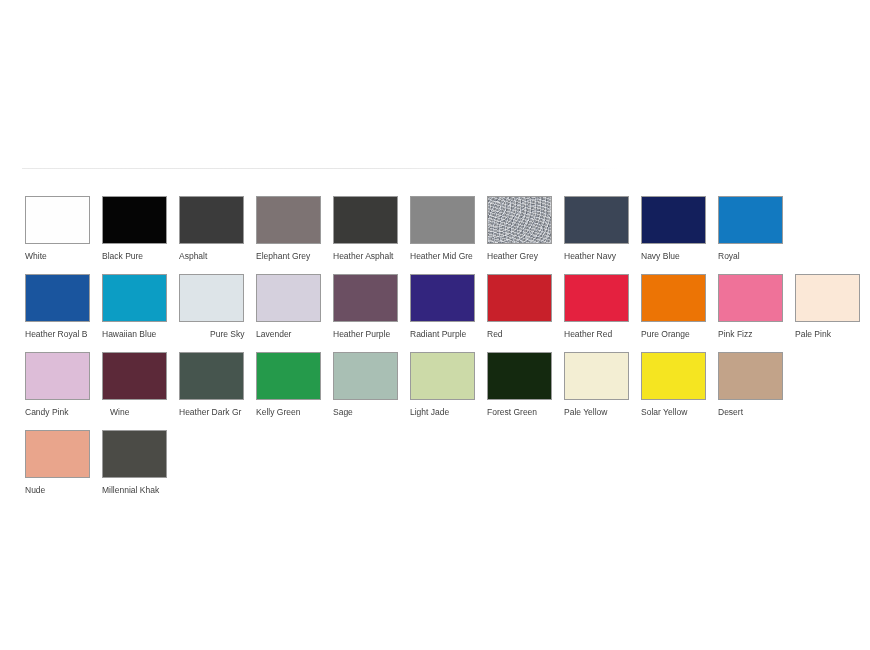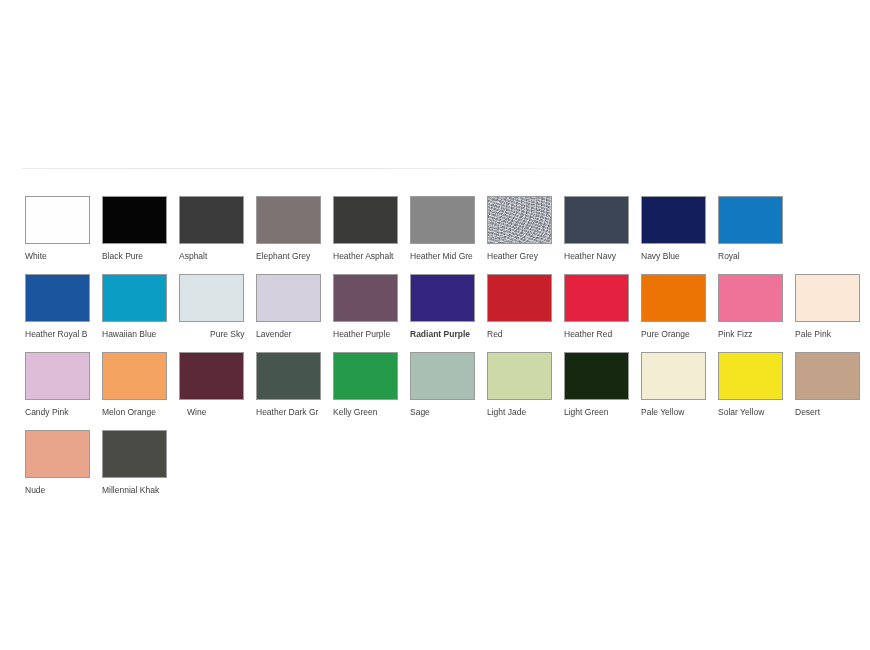--- a/index.html
+++ b/index.html
@@ -188,21 +188,21 @@
         <div class="swatch-cell">
           <div class="swatch-chip" style="background-color: rgb(213, 208, 221); border-color: rgb(155, 155, 155);"></div>
           <div class="swatch-label" style="color: rgb(63, 63, 63);">Lavender</div>
         </div>
         <div class="swatch-cell">
           <div class="swatch-chip" style="background-color: rgb(107, 79, 98); border-color: rgb(155, 155, 155);"></div>
           <div class="swatch-label" style="color: rgb(63, 63, 63);">Heather Purple</div>
         </div>
         <div class="swatch-cell">
           <div class="swatch-chip" style="background-color: rgb(51, 37, 126); border-color: rgb(155, 155, 155);"></div>
-          <div class="swatch-label" style="color: rgb(63, 63, 63); font-weight: bold;">Radiant Purple</div>
+          <div class="swatch-label" style="color: rgb(63, 63, 63);">Radiant Purple</div>
         </div>
         <div class="swatch-cell">
           <div class="swatch-chip" style="background-color: rgb(200, 32, 42); border-color: rgb(155, 155, 155);"></div>
           <div class="swatch-label" style="color: rgb(63, 63, 63);">Red</div>
         </div>
         <div class="swatch-cell">
           <div class="swatch-chip" style="background-color: rgb(228, 33, 63); border-color: rgb(155, 155, 155);"></div>
           <div class="swatch-label" style="color: rgb(63, 63, 63);">Heather Red</div>
         </div>
         <div class="swatch-cell">
@@ -217,24 +217,20 @@
           <div class="swatch-chip" style="background-color: rgb(251, 232, 215); border-color: rgb(155, 155, 155);"></div>
           <div class="swatch-label" style="color: rgb(63, 63, 63);">Pale Pink</div>
         </div>
       </div>
       <div class="swatch-row">
         <div class="swatch-cell">
           <div class="swatch-chip" style="background-color: rgb(221, 189, 216); border-color: rgb(155, 155, 155);"></div>
           <div class="swatch-label" style="color: rgb(63, 63, 63);">Candy Pink</div>
         </div>
         <div class="swatch-cell">
-          <div class="swatch-chip" style="background-color: rgb(244, 164, 96); border-color: rgb(155, 155, 155);"></div>
-          <div class="swatch-label" style="color: rgb(63, 63, 63);">Melon Orange</div>
-        </div>
-        <div class="swatch-cell">
           <div class="swatch-chip" style="background-color: rgb(92, 41, 57); border-color: rgb(155, 155, 155);"></div>
           <div class="swatch-label" style="color: rgb(63, 63, 63); margin-left: 8px;">Wine</div>
         </div>
         <div class="swatch-cell">
           <div class="swatch-chip" style="background-color: rgb(70, 85, 78); border-color: rgb(155, 155, 155);"></div>
           <div class="swatch-label" style="color: rgb(63, 63, 63);">Heather Dark Gr</div>
         </div>
         <div class="swatch-cell">
           <div class="swatch-chip" style="background-color: rgb(37, 154, 75); border-color: rgb(155, 155, 155);"></div>
           <div class="swatch-label" style="color: rgb(63, 63, 63);">Kelly Green</div>
@@ -242,21 +238,21 @@
         <div class="swatch-cell">
           <div class="swatch-chip" style="background-color: rgb(169, 191, 180); border-color: rgb(155, 155, 155);"></div>
           <div class="swatch-label" style="color: rgb(63, 63, 63);">Sage</div>
         </div>
         <div class="swatch-cell">
           <div class="swatch-chip" style="background-color: rgb(204, 218, 168); border-color: rgb(155, 155, 155);"></div>
           <div class="swatch-label" style="color: rgb(63, 63, 63);">Light Jade</div>
         </div>
         <div class="swatch-cell">
           <div class="swatch-chip" style="background-color: rgb(20, 41, 15); border-color: rgb(155, 155, 155);"></div>
-          <div class="swatch-label" style="color: rgb(63, 63, 63);">Light Green</div>
+          <div class="swatch-label" style="color: rgb(63, 63, 63);">Forest Green</div>
         </div>
         <div class="swatch-cell">
           <div class="swatch-chip" style="background-color: rgb(243, 238, 211); border-color: rgb(155, 155, 155);"></div>
           <div class="swatch-label" style="color: rgb(63, 63, 63);">Pale Yellow</div>
         </div>
         <div class="swatch-cell">
           <div class="swatch-chip" style="background-color: rgb(245, 229, 33); border-color: rgb(155, 155, 155);"></div>
           <div class="swatch-label" style="color: rgb(63, 63, 63);">Solar Yellow</div>
         </div>
         <div class="swatch-cell">

